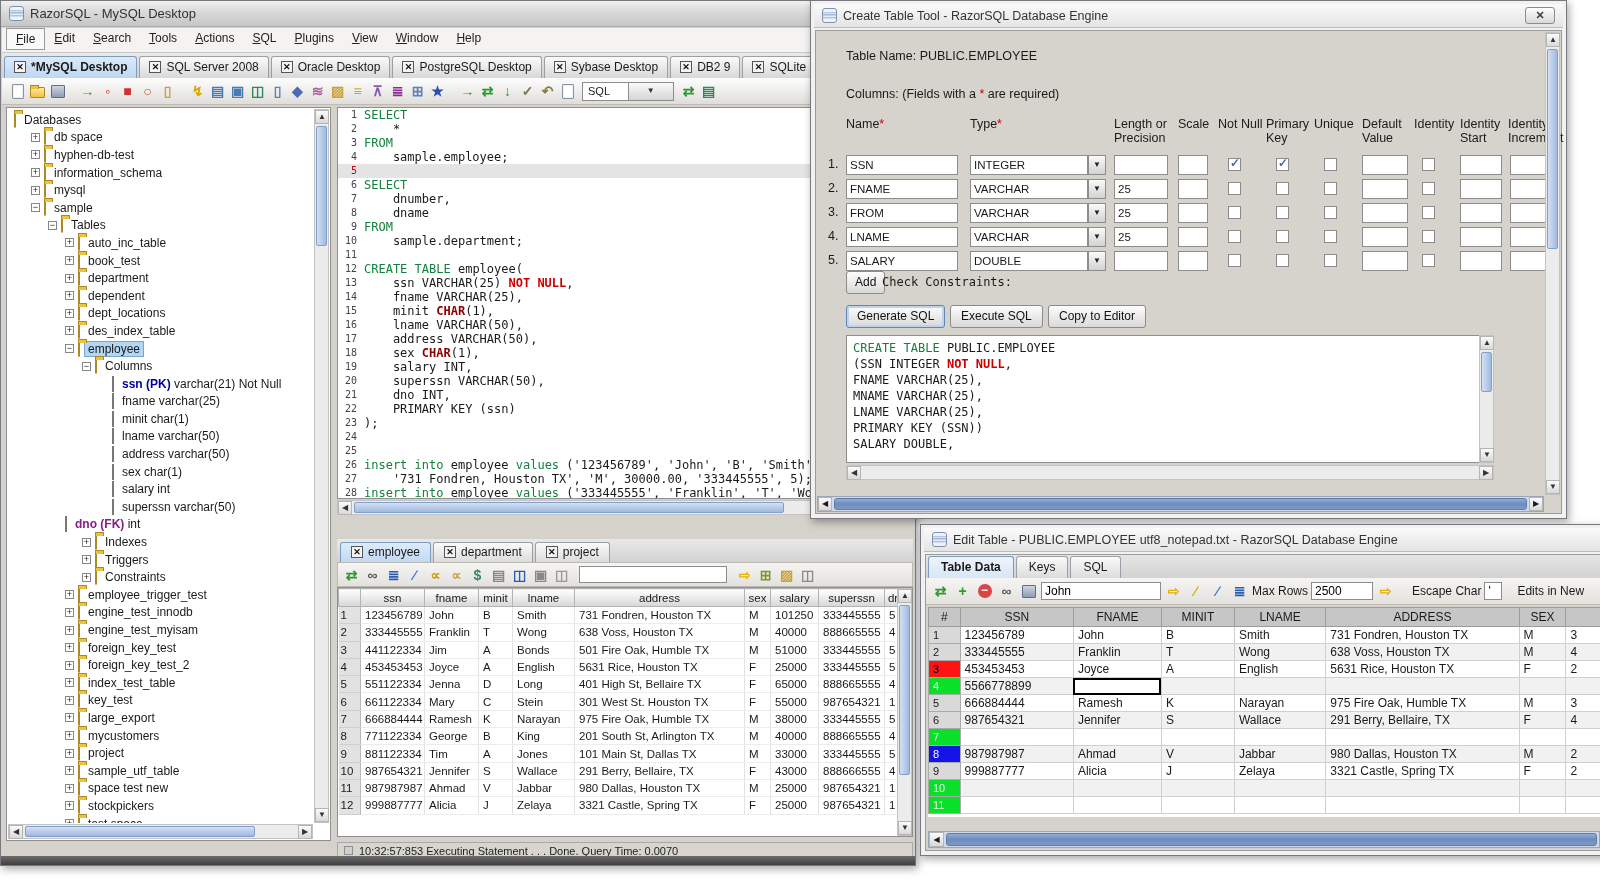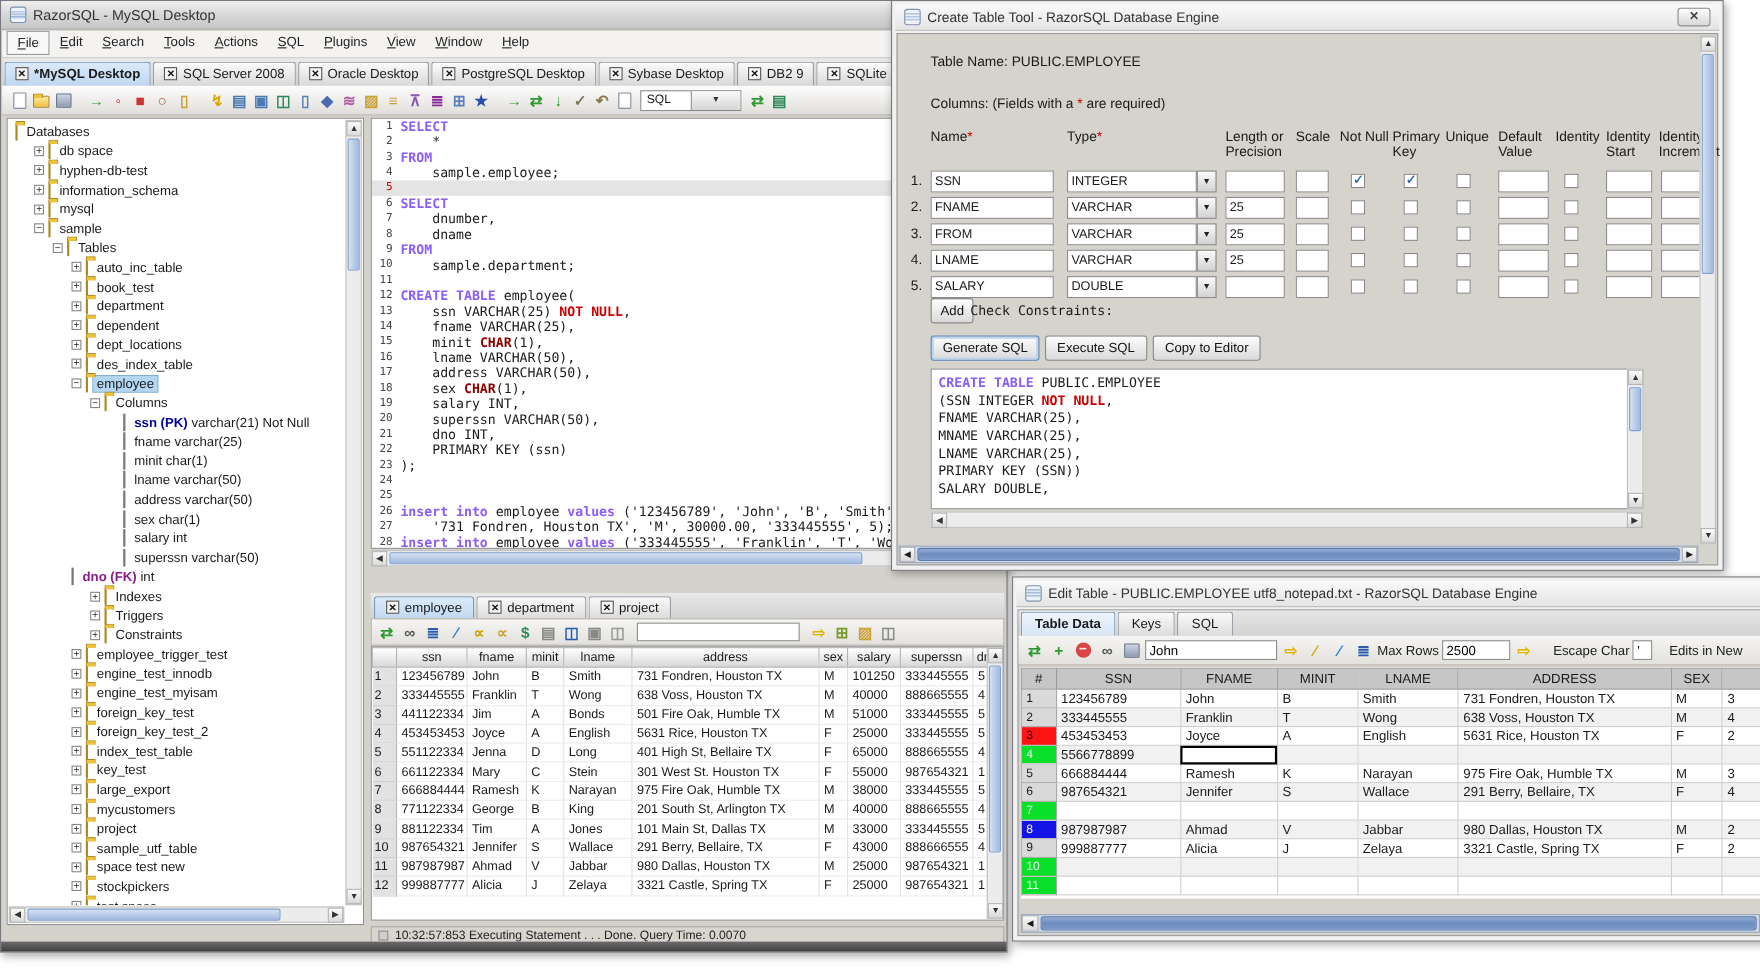--- a/index.html
+++ b/index.html
@@ -87,21 +87,21 @@
   .splitter{position:absolute;left:330px;top:106px;width:6px;bottom:24px;background:#d5d2cb}
 
   
   #editor{position:absolute;left:336px;top:106px;width:576px;height:392px;background:#fff;
     border:1px solid #8f8f8f;overflow:hidden;
     font-family:"DejaVu Sans Mono","Liberation Mono",monospace;font-size:12px}
   .ed-line{height:14px;line-height:14px;display:flex;white-space:pre}
   .ed-line .ln{width:26px;text-align:right;padding-right:7px;color:#444;font-size:10px;flex:0 0 auto}
   .ed-line.cur{background:#e4e4e4}
   .ed-line.cur .ln{color:#cc0000}
-  .k{color:#8b5cf6;font-weight:bold}
+  .k{color:#15803d;font-weight:normal}
   .r{color:#cc0000;font-weight:bold}
   .d{color:#8b0000;font-weight:bold}
   #ed-hscroll{left:336px;top:499px;width:576px;height:15px}
   .ed-status{position:absolute;left:336px;top:516px;width:576px;height:20px;background:#d8d5ce;
     border:1px solid #aaa;display:flex;align-items:center;gap:26px;padding-left:105px;
     font-size:11px;color:#222}
 
   
   .rtabs{position:absolute;left:336px;top:538px;width:576px;height:23px;
     background:linear-gradient(#e9e9e9,#d2d2d2);display:flex;align-items:flex-end;padding:2px 3px 0}

